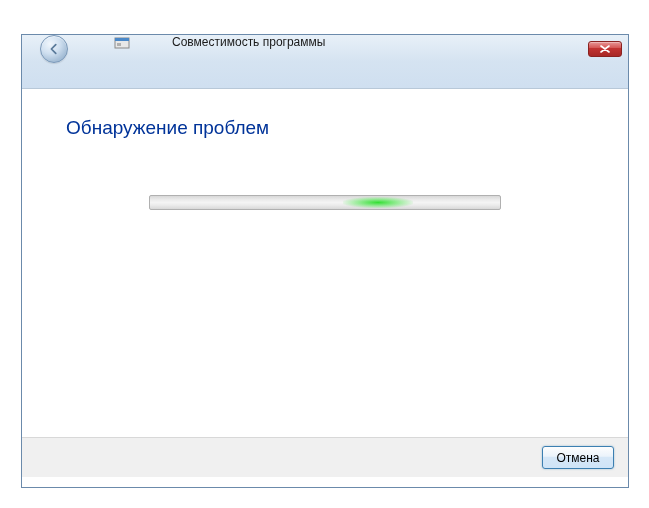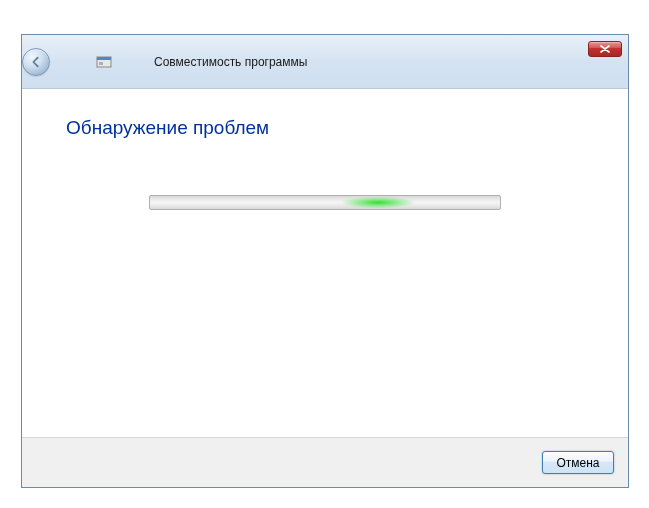--- a/index.html
+++ b/index.html
@@ -19,21 +19,22 @@
       border: 1px solid #6b8aab;
       background: #fff;
       box-shadow: 0 0 0 1px rgba(255,255,255,0.5) inset;
     }
     .titlebar {
       height: 54px;
       background: linear-gradient(to bottom, #e8f0f8 0%, #d5e3f1 50%, #cfdff0 100%);
       border-bottom: 1px solid #b8c8d8;
       position: relative;
       display: flex;
-      align-items: center;
+      align-items: flex-start;
+      padding-left: 18px;
       gap: 36px;
     }
     .back-button {
       width: 28px;
       height: 28px;
       border-radius: 50%;
       background: radial-gradient(circle at 35% 30%, #f0f6fc 0%, #d0e0f0 40%, #a8c0d8 70%, #8aa8c8 100%);
       border: 1px solid #7a98b8;
       display: flex;
       align-items: center;
@@ -95,21 +96,21 @@
     }
     .progress-pulse {
       position: absolute;
       left: 55%;
       top: 0;
       width: 70px;
       height: 100%;
       background: radial-gradient(ellipse 50px 8px at center, rgba(30,220,30,0.9) 0%, rgba(60,230,60,0.5) 40%, rgba(120,240,120,0) 75%);
     }
     .footer {
-      height: 50px;
+      height: 40px;
       border-top: 1px solid #d8d8d8;
       background: #f0f0f0;
       display: flex;
       align-items: center;
       justify-content: flex-end;
       padding-right: 14px;
     }
     .cancel-button {
       min-width: 72px;
       height: 23px;

